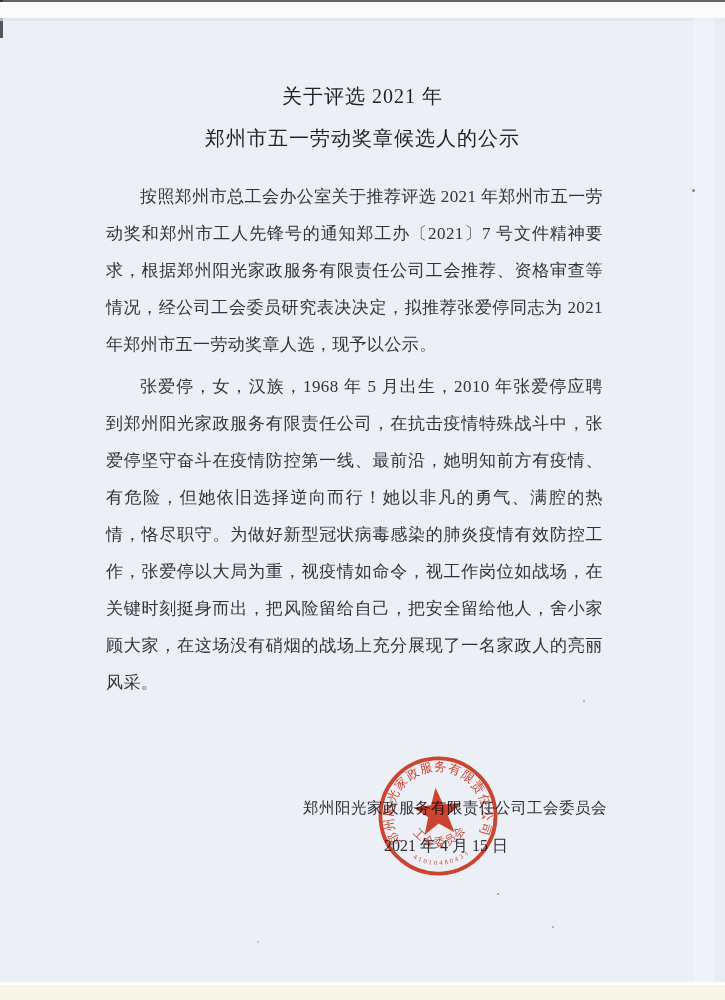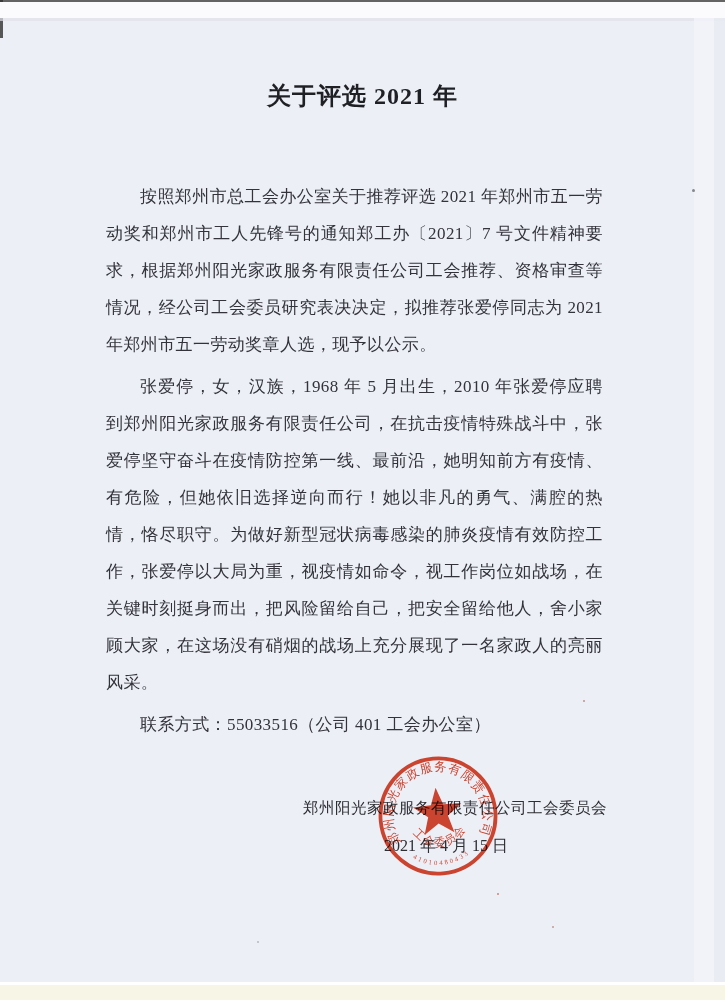--- a/index.html
+++ b/index.html
@@ -21,21 +21,21 @@
   .speck{position:absolute;border-radius:50%;}
   .speck.s1{left:692px;top:189px;width:3px;height:3px;background:#6b6b72;opacity:.8;}
   .speck.s2{left:497px;top:893px;width:2px;height:2px;background:#c4685f;opacity:.8;}
   .speck.s3{left:552px;top:926px;width:2px;height:2px;background:#b7736d;opacity:.7;}
   .speck.s4{left:257px;top:941px;width:2px;height:2px;background:#9fa0ab;opacity:.7;}
   .speck.s5{left:583px;top:700px;width:2px;height:2px;background:#b06a62;opacity:.7;}
 
   
   .title{
     position:absolute;left:0;width:725px;text-align:center;margin:0;
-    font-size:24px;line-height:24px;font-weight:700;color:#1f2026;letter-spacing:1px;
+    font-size:20px;line-height:24px;font-weight:400;color:#1f2026;letter-spacing:1px;
   }
   .t1{top:84px;}
   .t2{top:126px;}
   .body{
     position:absolute;left:101px;top:173px;width:507px;
     font-size:17px;line-height:37px;text-align:justify;letter-spacing:0.4px;
   }
   .body p{margin:5px;text-indent:2em;}
   .signature{
     position:absolute;top:798px;right:118px;
@@ -69,25 +69,25 @@
   <div class="band-right-edge"></div>
   <div class="strip-bottom-line"></div>
   <div class="strip-bottom"></div>
   <div class="speck s1"></div>
   <div class="speck s2"></div>
   <div class="speck s3"></div>
   <div class="speck s4"></div>
   <div class="speck s5"></div>
 
   <h1 class="title t1">关于评选 2021 年</h1>
+  <h1 class="title t2">郑州市五一劳动奖章候选人的公示</h1>
 
   <div class="body">
     <p>按照郑州市总工会办公室关于推荐评选 2021 年郑州市五一劳动奖和郑州市工人先锋号的通知郑工办〔2021〕7 号文件精神要求，根据郑州阳光家政服务有限责任公司工会推荐、资格审查等情况，经公司工会委员研究表决决定，拟推荐张爱停同志为 2021 年郑州市五一劳动奖章人选，现予以公示。</p>
     <p>张爱停，女，汉族，1968 年 5 月出生，2010 年张爱停应聘到郑州阳光家政服务有限责任公司，在抗击疫情特殊战斗中，张爱停坚守奋斗在疫情防控第一线、最前沿，她明知前方有疫情、有危险，但她依旧选择逆向而行！她以非凡的勇气、满腔的热情，恪尽职守。为做好新型冠状病毒感染的肺炎疫情有效防控工作，张爱停以大局为重，视疫情如命令，视工作岗位如战场，在关键时刻挺身而出，把风险留给自己，把安全留给他人，舍小家顾大家，在这场没有硝烟的战场上充分展现了一名家政人的亮丽风采。</p>
-    <p>联系方式：55033516（公司 401 工会办公室）</p>
   </div>
 
   <div class="signature">郑州阳光家政服务有限责任公司工会委员会</div>
   <div class="sign-date">2021 年 4 月 15 日</div>
 
   <svg class="seal" viewBox="0 0 140 140" aria-hidden="true">
     <defs>
       <path id="sealArcTop" d="M 28.4,94 A 48,48 0 1 1 111.6,94" fill="none"></path>
       <path id="sealArcInner" d="M 42.3,86 A 32,32 0 0 0 97.7,86" fill="none"></path>
       <path id="sealArcNum" d="M 36.6,109.8 A 52,52 0 0 0 103.4,109.8" fill="none"></path>

